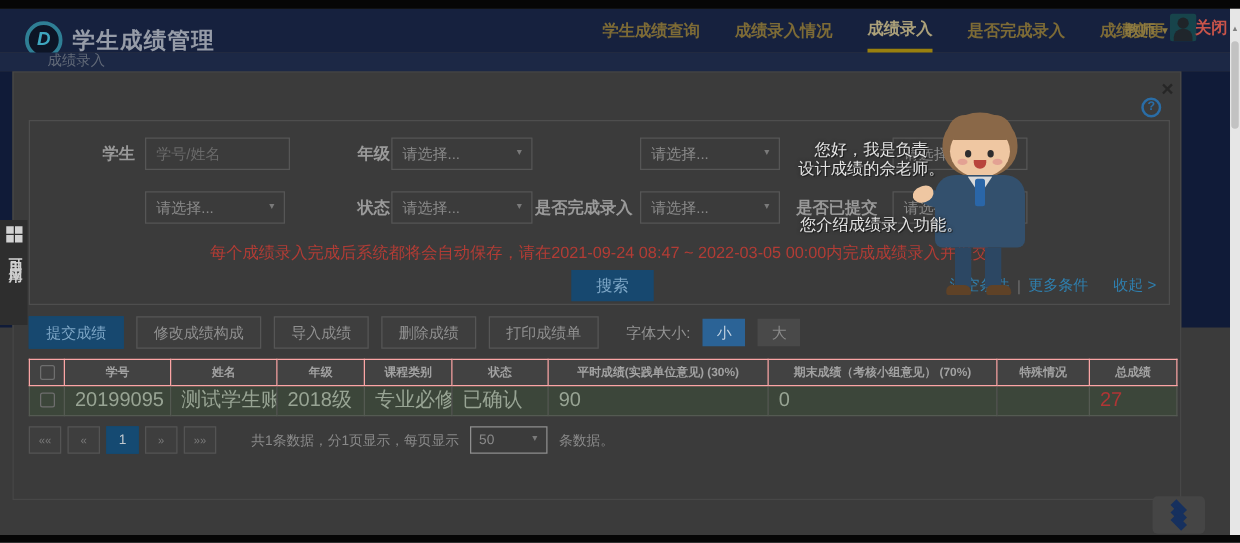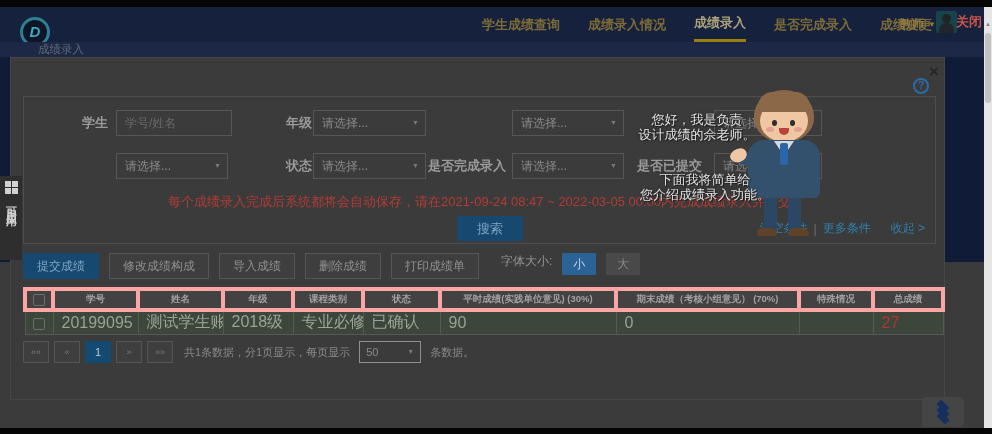--- a/index.html
+++ b/index.html
@@ -67,46 +67,46 @@
 
   .warning { position:absolute; left:0; top:96px; width:100%; text-align:center; font-size:13px; color:#b23c35; z-index:2; }
   .search-btn { position:absolute; left:433px; top:119px; width:66px; height:25px; background:#17486f; border:none;
                 color:#7da6c6; font-size:13px; cursor:pointer; }
   .links { position:absolute; right:10px; top:123px; font-size:12px; color:#2f7fae; display:flex; gap:6px; align-items:center; }
   .links .sep { color:#707070; }
   .links span { cursor:pointer; }
   .links .collapse { margin-left:14px; }
 
   
-  .toolbar { position:absolute; left:12px; top:195px; display:flex; gap:10px; align-items:flex-start; height:26px;border-radius:12px; }
+  .toolbar { position:absolute; left:12px; top:195px; display:flex; gap:10px; align-items:center; height:26px;border-radius:12px; }
   .btn { height:26px; padding:0 13px; font-size:12px; cursor:pointer; }
   .btn-primary { background:#17486f; border:1px solid #17486f; color:#7da6c6; }
   .btn-outline { background:#3e3e3e; border:1px solid #565656; color:#909090; }
   .font-label { margin-left:12px; font-size:12px; color:#949494; }
   .btn-font { width:34px; height:22px; font-size:12px; border:none; cursor:pointer; }
   .btn-font.small { background:#2b6396; color:#c6d6e4; }
   .btn-font.large { background:#494949; color:#8a8a8a; }
 
   
   .grid-table { position:absolute; left:12px; top:229px; width:918px; border-collapse:collapse; table-layout:fixed; }
-  .grid-table th { height:21px; background:#424242; border:4px solid #fca5a5; font-size:9.5px; font-weight:bold;
+  .grid-table th { height:21px; background:#424242; border:1px solid #fca5a5; font-size:9.5px; font-weight:bold;
                    color:#a2a2a2; text-align:center; overflow:hidden; white-space:nowrap; }
   .grid-table td { height:24px; background:#3c463a; border:1px solid #545a52; font-size:16px; color:#98a494;
                    text-align:left; padding-left:8px; overflow:hidden; white-space:nowrap; }
   .grid-table td.chk, .grid-table th.chk { padding:0; text-align:center; }
   .score-red { color:#b03535 !important; }
   .checkbox { display:inline-block; width:12px; height:12px; border:1px solid #6e6e6e; border-radius:2px; background:transparent;
               vertical-align:middle; cursor:pointer; }
 
   
   .pager { position:absolute; left:12px; top:283px; display:flex; align-items:center; gap:5px; }
   .pg-btn { min-width:26px; height:22px; border:1px solid #545454; background:#3e3e3e; color:#7a7a7a;
             font-size:9px; line-height:20px; text-align:center; cursor:pointer; }
   .pg-btn.active { background:#154a72; border-color:#154a72; color:#c0c8ce; font-size:11px; }
-  .pg-text { font-size:11px; color:#8a8a8a; margin-left:6px; }
+  .pg-text { font-size:11px; color:#8a8a8a; margin-left:23px; }
   .pg-select { position:relative; width:62px; height:22px; border:1px solid #8f8f8f; color:#8a8a8a; font-size:11px;
                line-height:20px; padding:0 16px 0 6px; margin:0 4px; cursor:pointer; }
   .pg-select .f-caret { line-height:20px; }
 
   
   .speech { position:absolute; width:210px; text-align:center; font-size:13px; color:#e3e3e3; line-height:15px; z-index:8;
             text-shadow:1px 1px 0 #1f1f1f, 0 0 3px #1f1f1f; }
   .speech1 { left:592px; top:112px; }
   .speech2 { left:600px; top:172px; }
 
@@ -138,20 +138,21 @@
 </style>
 </head>
 <body>
 
 <div id="stage">
 
   <div class="bar-black-top"></div>
 
   <div class="navbar">
     <div class="logo">D</div>
+    <div class="app-title">学生成绩管理</div>
   </div>
   <div class="nav">
     <div class="nav-item">学生成绩查询</div>
     <div class="nav-item">成绩录入情况</div>
     <div class="nav-item active">成绩录入</div>
     <div class="nav-item">是否完成录入</div>
     <div class="nav-item">成绩变更</div>
   </div>
   <div class="user-role">
     <span>教师</span>
@@ -304,21 +305,20 @@
       </span>
       <span class="pg-text" style="margin-left:0;">条数据。</span>
     </div>
   </div>
 
   <div class="speech speech1">
     <div>您好，我是负责</div>
     <div>设计成绩的佘老师。</div>
   </div>
   <div class="speech speech2">
-    <div>下面我将简单给</div>
     <div>您介绍成绩录入功能。</div>
   </div>
 
   <div class="assistant">
     <div class="arm"></div>
     <div class="hand"></div>
     <div class="hair"></div>
     <div class="face"></div>
     <div class="fringe"></div>
     <div class="eye l"></div>

